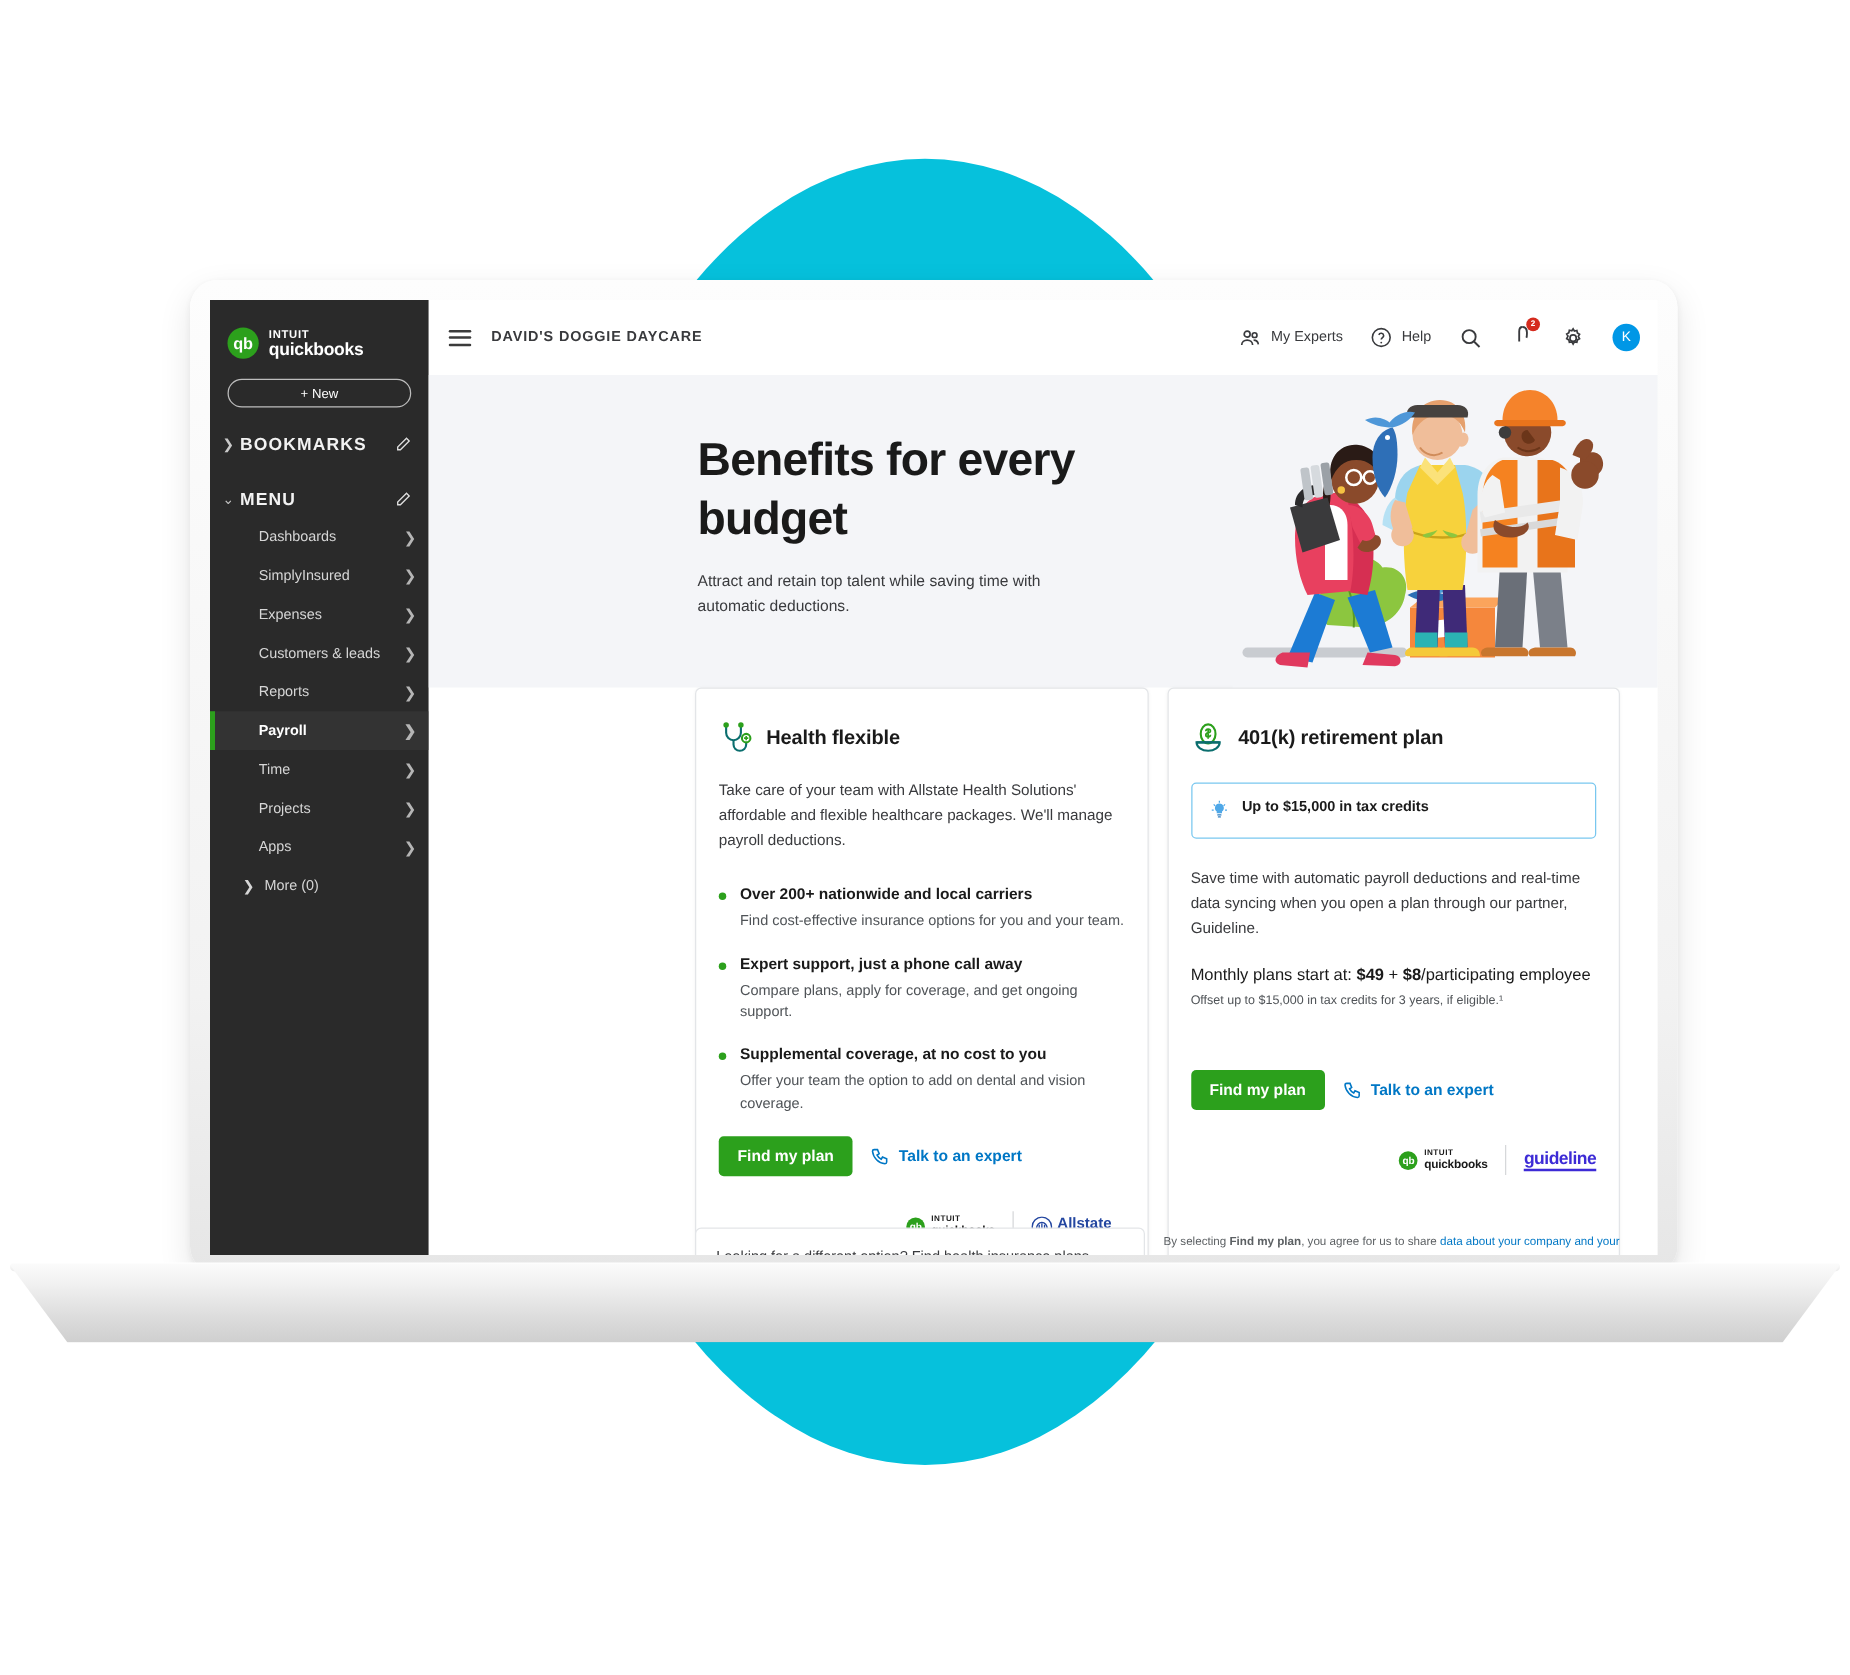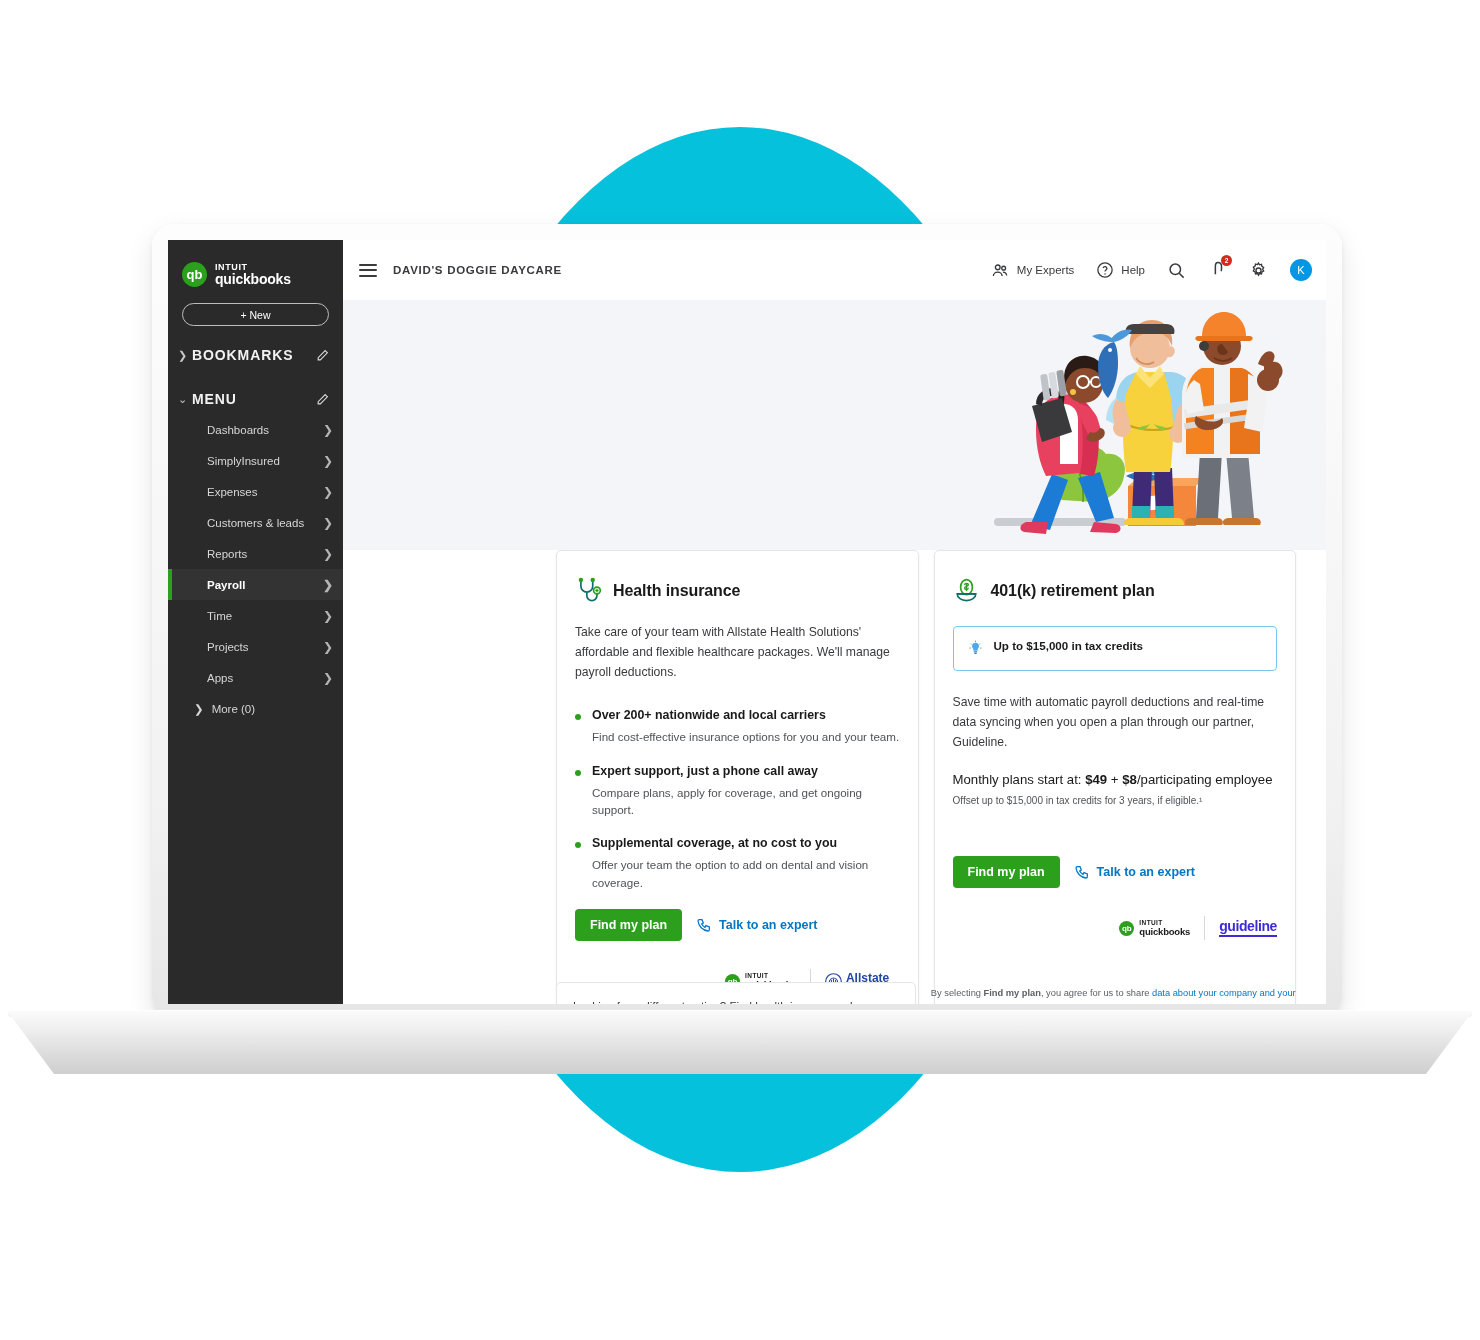--- a/index.html
+++ b/index.html
@@ -319,20 +319,22 @@
         </svg>
 
         <div class="avatar">K</div>
       </div>
     </div>
 
     <div class="content">
 
       <div class="hero">
         <div class="hero-inner">
+          <h1>Benefits for every budget</h1>
+          <p>Attract and retain top talent while saving time with automatic deductions.</p>
         </div>
 
         <svg class="hero-art" viewBox="0 0 345 250">
           <rect x="0" y="0" width="345" height="250" fill="#f4f5f8"></rect>
 
           <rect x="8" y="218" width="132" height="8" rx="4" fill="#c9ccd1"></rect>
 
           <path d="M76 200c-12-8-10-30 6-36 4-18 28-24 38-10 14-2 22 10 18 22-2 14-14 24-30 26z" fill="#8CC63F"></path>
           <path d="M92 168c4 12 6 24 5 34M104 164c-2 14-2 26 2 36" stroke="#5a9a22" stroke-width="1.6" fill="none"></path>
 
@@ -443,21 +445,21 @@
         <div class="card">
           <div class="card-head">
             <svg width="27" height="27" viewBox="0 0 32 32">
               <path d="M7 4v7a7 7 0 0 0 14 0V4" fill="none" stroke="#0B6E6E" stroke-width="2"></path>
               <circle cx="7" cy="3.5" r="2.6" fill="#2CA01C"></circle>
               <circle cx="21" cy="3.5" r="2.6" fill="#2CA01C"></circle>
               <path d="M14 18v4a6 6 0 0 0 12 0v-2" fill="none" stroke="#0B6E6E" stroke-width="2"></path>
               <circle cx="26" cy="16" r="4" fill="none" stroke="#2CA01C" stroke-width="2"></circle>
               <path d="M26 14v4M24 16h4" stroke="#2CA01C" stroke-width="1.5"></path>
             </svg>
-            <h2>Health insurance</h2>
+            <h2>Health flexible</h2>
           </div>
 
           <div class="card-desc">Take care of your team with Allstate Health Solutions' affordable and flexible healthcare packages. We'll manage payroll deductions.</div>
 
           <div class="bullets">
             <div class="bullet">
               <div class="dot"></div>
               <div>
                 <div class="b-title">Over 200+ nationwide and local carriers</div>
                 <div class="b-sub">Find cost-effective insurance options for you and your team.</div>

